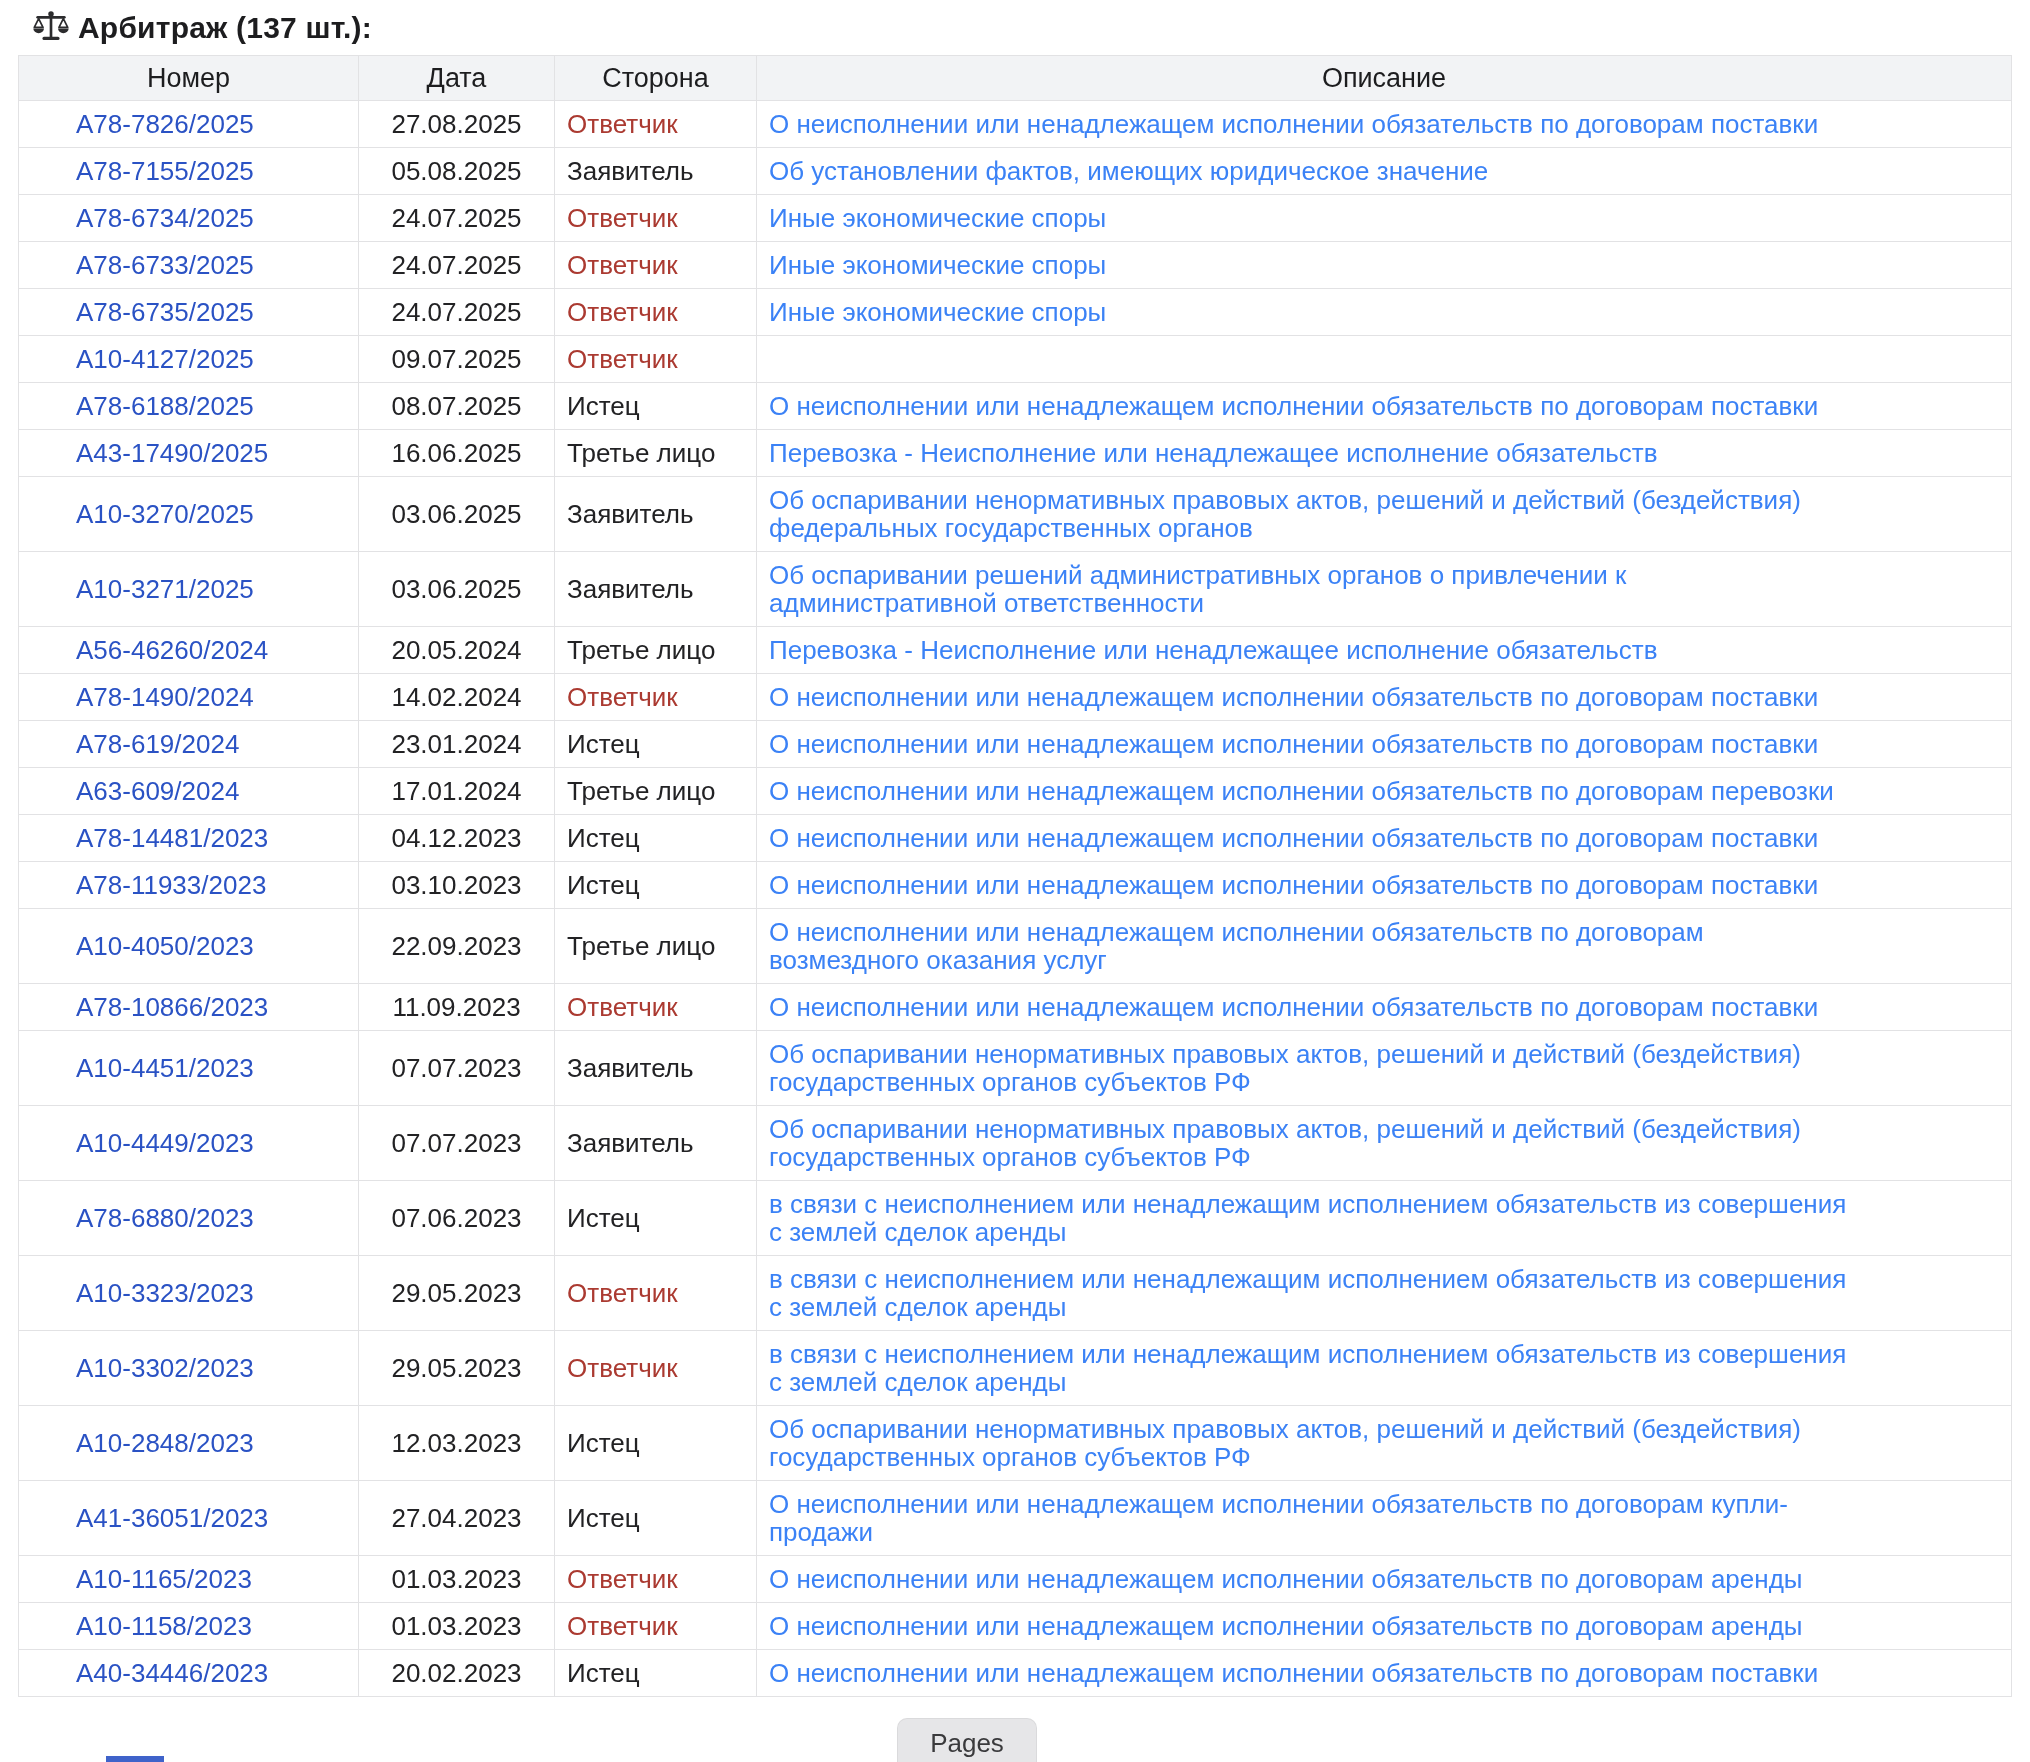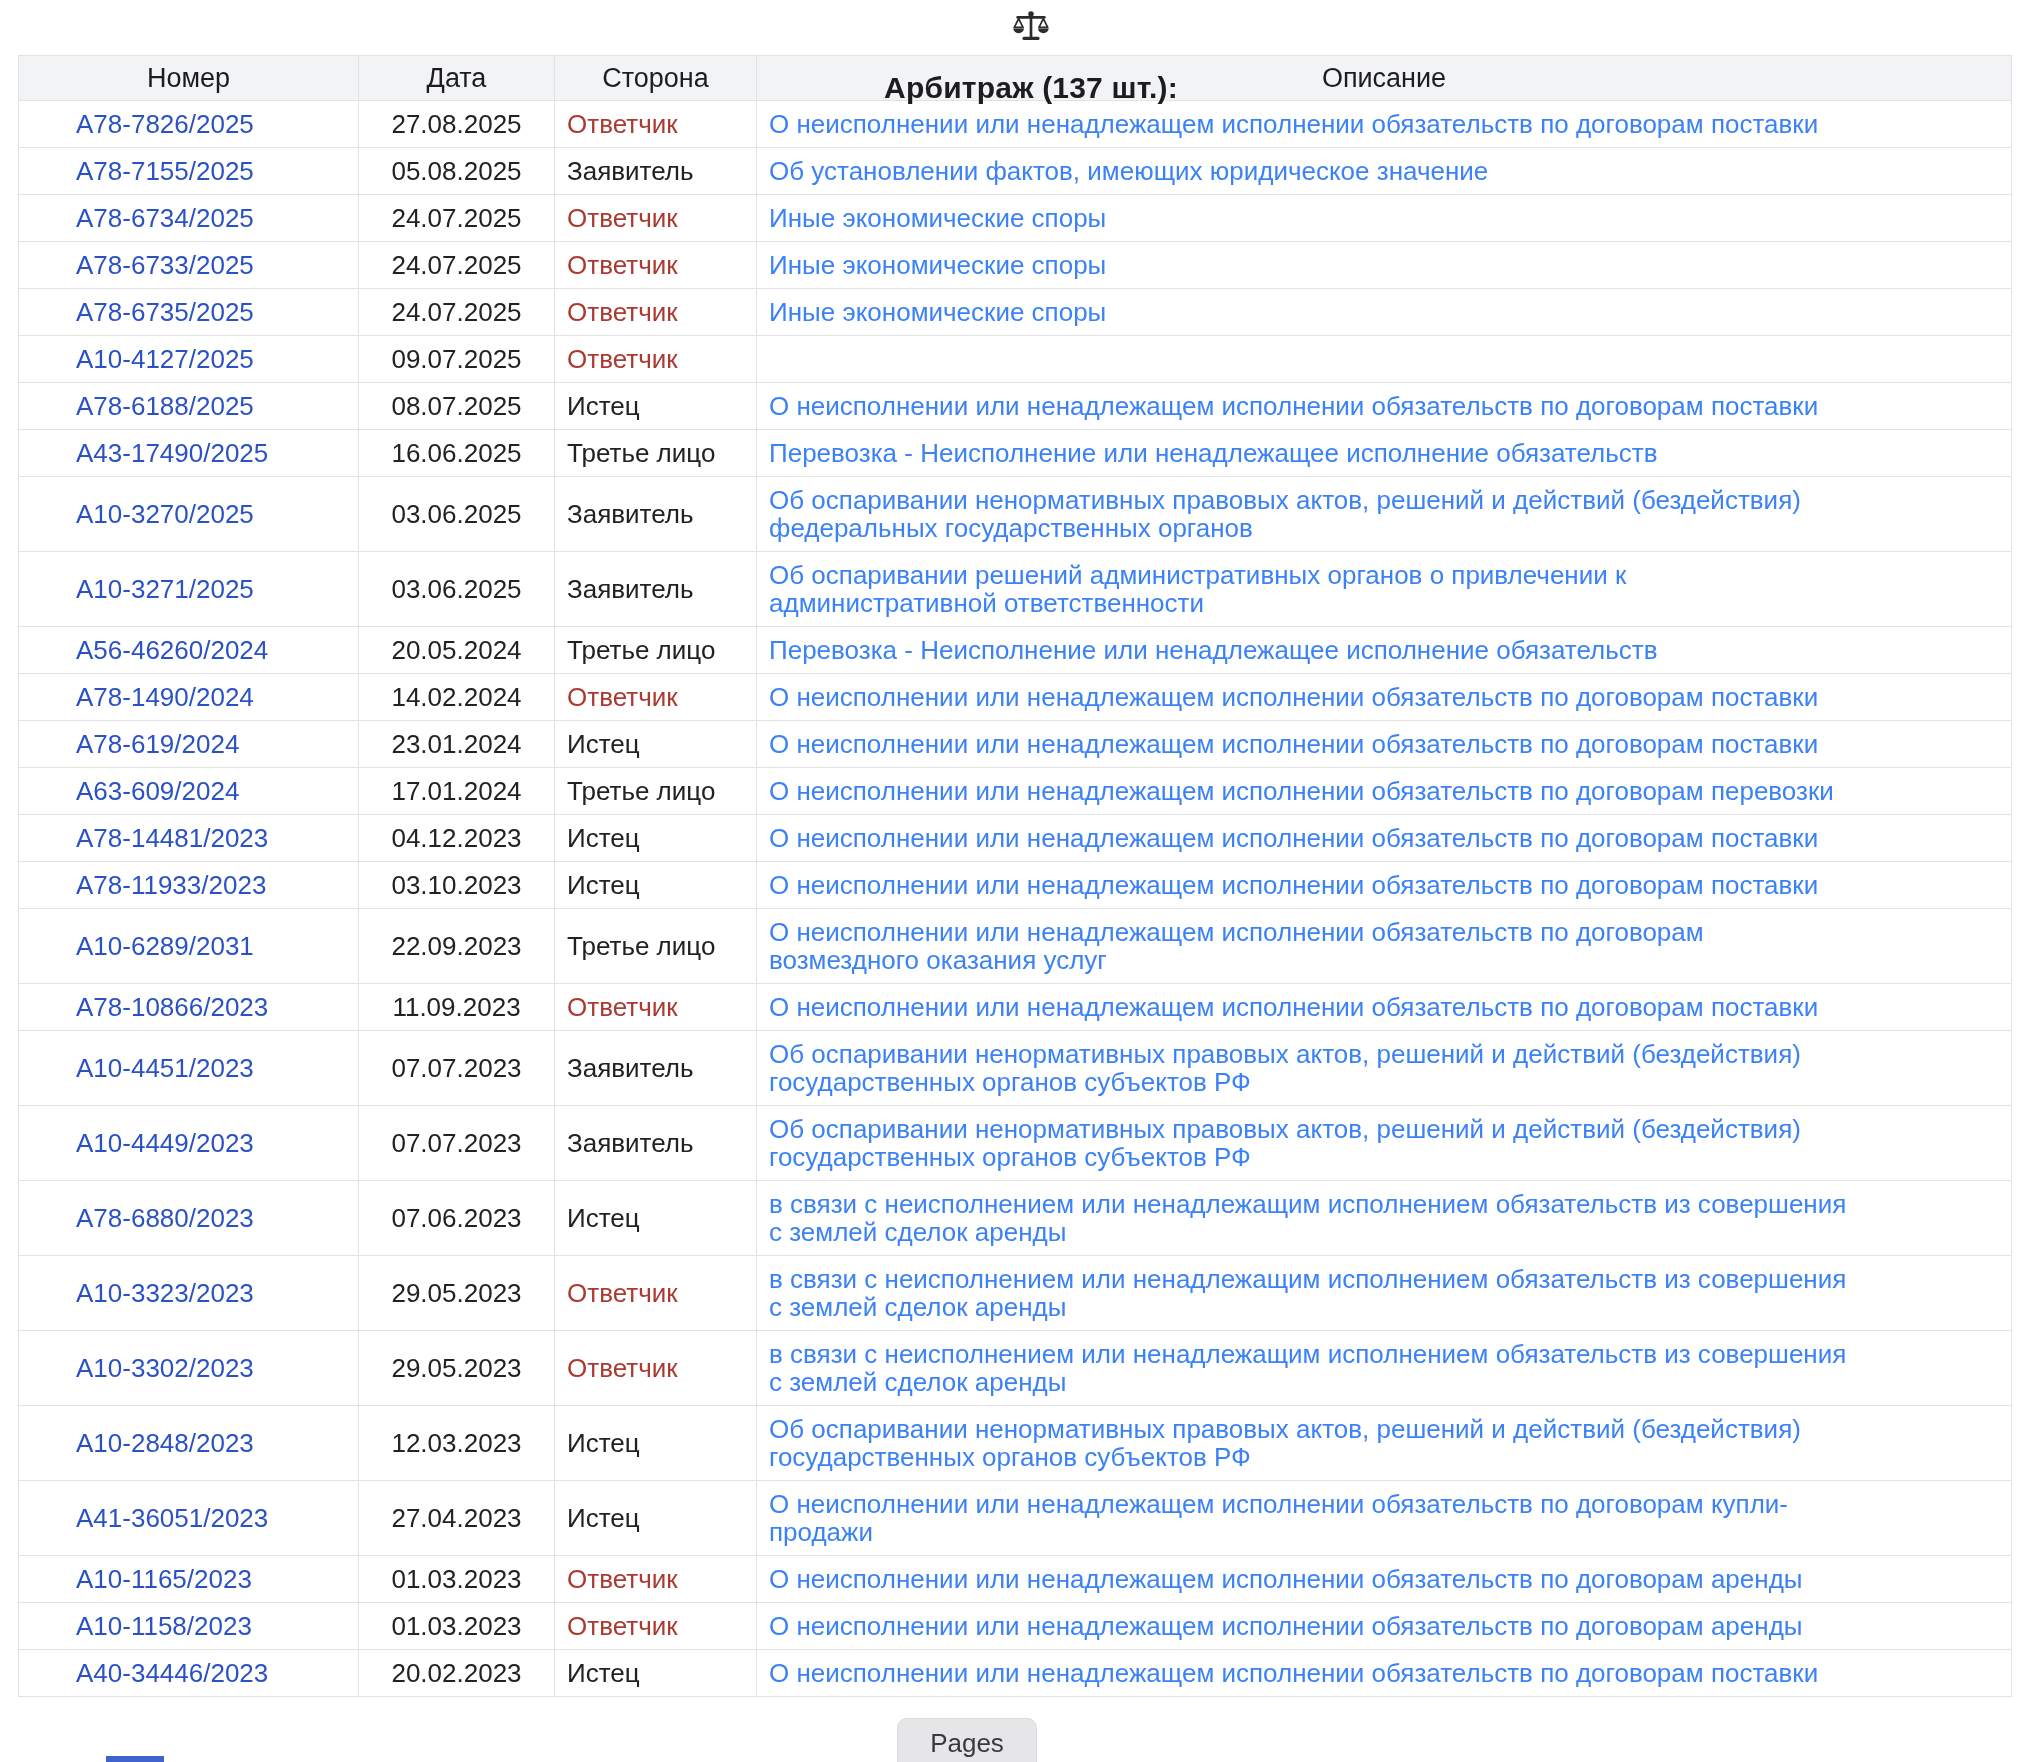--- a/index.html
+++ b/index.html
@@ -10,22 +10,22 @@
     --header-bg:#f2f3f5;
   }
   *{box-sizing:border-box;}
   html,body{margin:0;padding:0;}
   body{
     width:2030px;height:1762px;overflow:hidden;position:relative;
     background:#ffffff;color:var(--text);
     font-family:"Liberation Sans", sans-serif;
   }
   .title-row{
-    display:flex;align-items:center;gap:24px;
-    padding:9px 0 0 32px;height:46px;flex-direction:column;
+    display:flex;align-items:center;gap:8px;
+    padding:9px 0 0 32px;height:46px;
   }
   .title-icon{width:38px;height:38px;flex:0 0 auto;}
   .title-text{font-size:30px;font-weight:700;letter-spacing:.2px;}
 
   table.cases{
     border-collapse:collapse;table-layout:fixed;
     margin:9px 18px 0 18px;width:1994px;
     background:#fff;
   }
   col.c-num{width:340px;}
@@ -204,21 +204,21 @@
   </tr>
 
   <tr>
     <td class="cell-num"><a href="#">А78-11933/2023</a></td>
     <td class="cell-date">03.10.2023</td>
     <td class="cell-party">Истец</td>
     <td class="cell-desc">О неисполнении или ненадлежащем исполнении обязательств по договорам поставки</td>
   </tr>
 
   <tr>
-    <td class="cell-num"><a href="#">А10-6289/2031</a></td>
+    <td class="cell-num"><a href="#">А10-4050/2023</a></td>
     <td class="cell-date">22.09.2023</td>
     <td class="cell-party">Третье лицо</td>
     <td class="cell-desc">О неисполнении или ненадлежащем исполнении обязательств по договорам
 возмездного оказания услуг</td>
   </tr>
 
   <tr>
     <td class="cell-num"><a href="#">А78-10866/2023</a></td>
     <td class="cell-date">11.09.2023</td>
     <td class="cell-party red">Ответчик</td>

